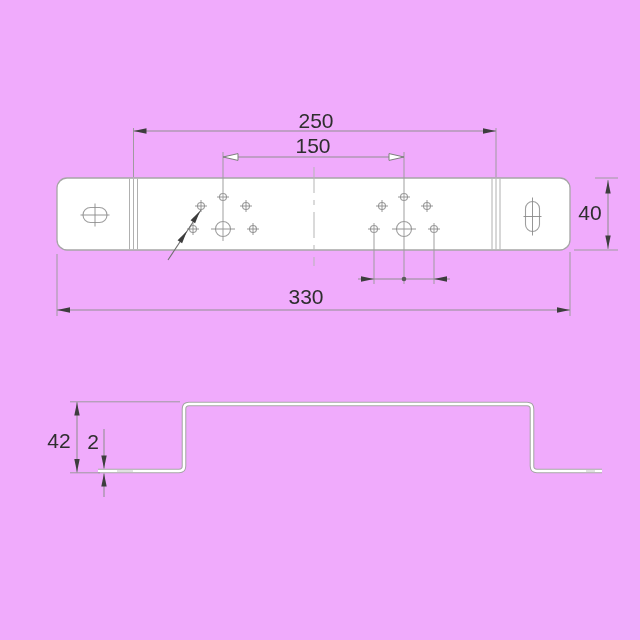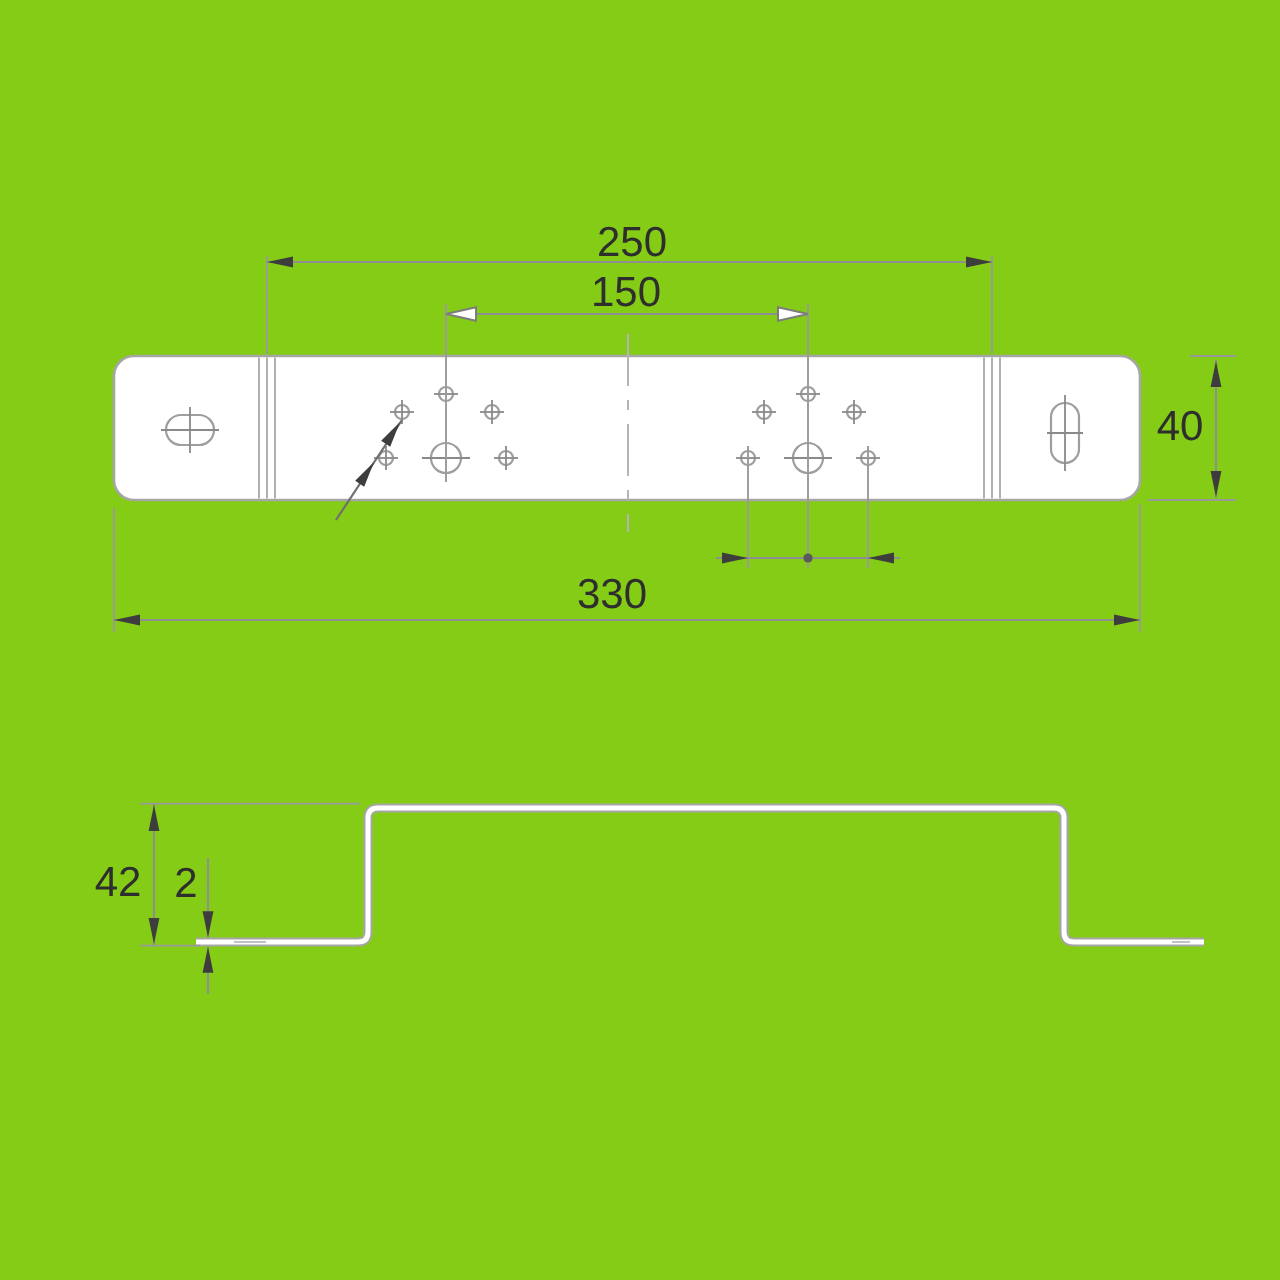--- a/index.html
+++ b/index.html
@@ -1,16 +1,16 @@
 <!DOCTYPE html>
 <html><head>
 <meta charset="utf-8">
 <style>
   html,body{margin:0;padding:0;background:#ffffff;}
-  .stage{position:relative;width:640px;height:640px;background:#84cc16;overflow:hidden;
+  .stage{position:relative;width:640px;height:640px;background:#f0abfc;overflow:hidden;
          font-family:"Liberation Sans",sans-serif;}
   svg{display:block;}
   .plate     {fill:#ffffff;stroke:#a6a6a6;stroke-width:1.3;}
   .ol        {fill:none;stroke:#9e9e9e;stroke-width:1.1;}
   .fold      {stroke:#b0b0b0;stroke-width:1;}
   .cross     {stroke:#8a8a8a;stroke-width:0.9;fill:none;}
   .dl        {stroke:#8f8f8f;stroke-width:1.05;fill:none;}
   .ext       {stroke:#9a9a9a;stroke-width:0.95;fill:none;}
   .center    {stroke:#b5b5b5;stroke-width:1;stroke-dasharray:26 7 5 7;}
   .leader    {stroke:#6f6f6f;stroke-width:1.1;}

